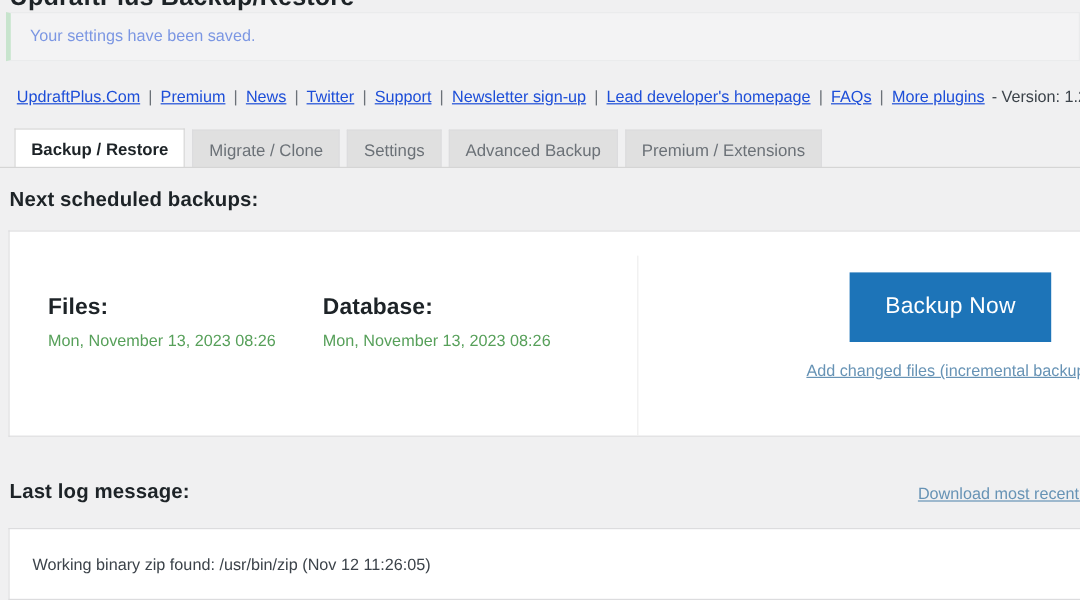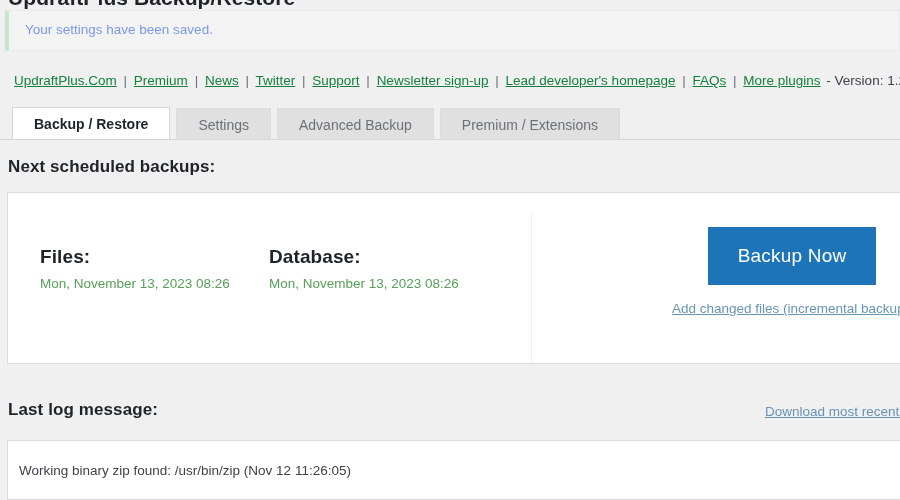--- a/index.html
+++ b/index.html
@@ -60,21 +60,21 @@
   .links-row {
     position: absolute;
     left: 14px;
     top: 72px;
     font-size: 13.5px;
     white-space: nowrap;
     color: #3c434a;
     line-height: 1.4;
   }
   .links-row a {
-    color: #15803d;
+    color: #1d4ed8;
     text-decoration: underline;
     text-underline-offset: 1px;
     margin-top: 9px;
   }
   .links-row .sep {
     color: #6b7177;
     padding: 0 3px;
   }
   .links-row .version {
     color: #3c434a;
@@ -86,21 +86,21 @@
     position: absolute;
     left: 12px;
     top: 107px;
     display: flex;
     align-items: flex-end;
     height: 33px;
   }
   .tab {
     height: 32px;
     line-height: 32px;
-    padding: 0 21px;
+    padding: 0 13px;
     margin-right: 6px;
     font-size: 14px;
     color: #6b7177;
     background: #e0e0e0;
     border: 1px solid #dcdcde;
     border-bottom: none;
     box-sizing: border-box;
     white-space: nowrap;
   }
   .tab.active {
@@ -250,21 +250,21 @@
     right: 0;
     height: 60px;
     background: #ffffff;
     border: 1px solid #dcdcde;
     border-right: none;
     box-sizing: border-box;
     display: flex;
     align-items: center;
   }
   .log-text {
-    padding-left: 11px;
+    padding-left: 19px;
     font-size: 13.5px;
     color: #3c434a;
     white-space: nowrap;
   }
 </style>
 </head>
 <body>
 
 <div class="page">
 
@@ -290,20 +290,21 @@
     <a href="#">Lead developer's homepage</a>
     <span class="sep">|</span>
     <a href="#">FAQs</a>
     <span class="sep">|</span>
     <a href="#">More plugins</a>
     <span class="version">- Version: 1.23.12</span>
   </div>
 
   <div class="tabs">
     <div class="tab active">Backup / Restore</div>
+    <div class="tab">Migrate / Clone</div>
     <div class="tab">Settings</div>
     <div class="tab">Advanced Backup</div>
     <div class="tab">Premium / Extensions</div>
   </div>
   <div class="tabs-underline"></div>
 
   <div class="section-heading" id="next-backups-heading">Next scheduled backups:</div>
 
   <div class="sched-panel">
     <div class="sched-left">

